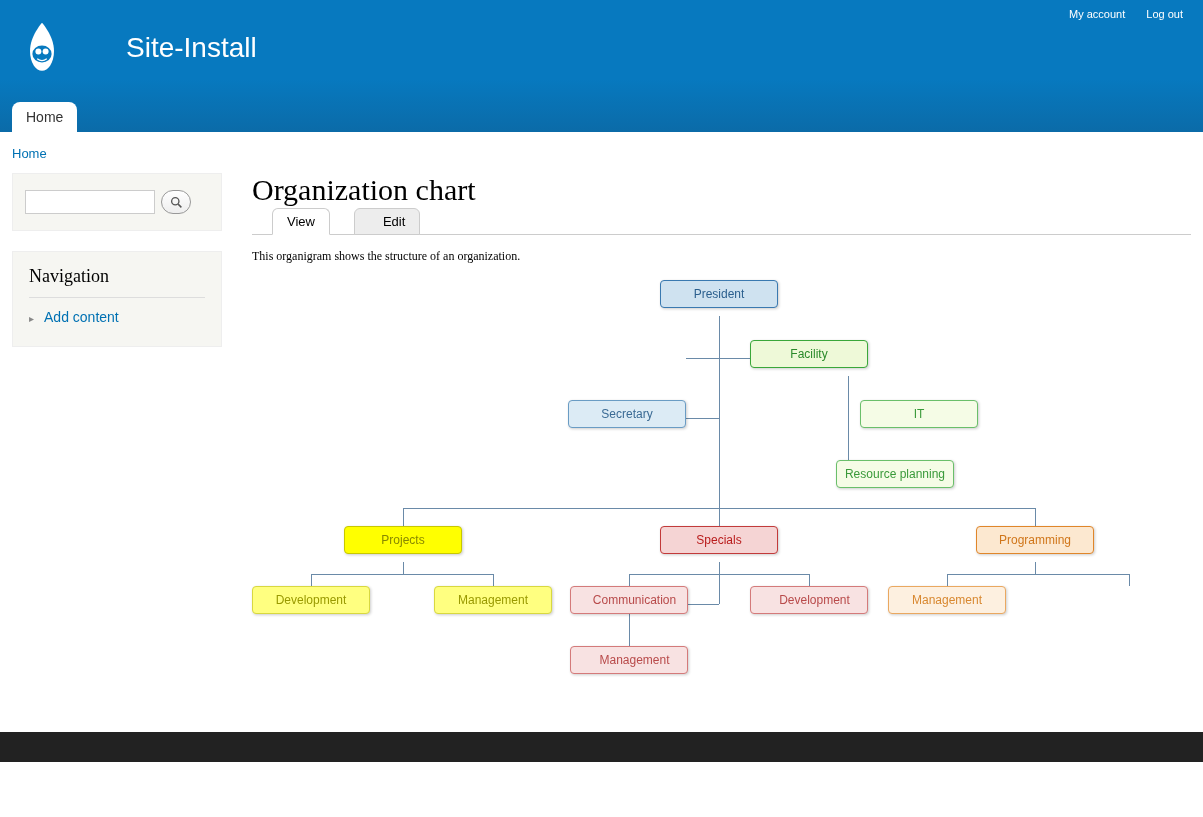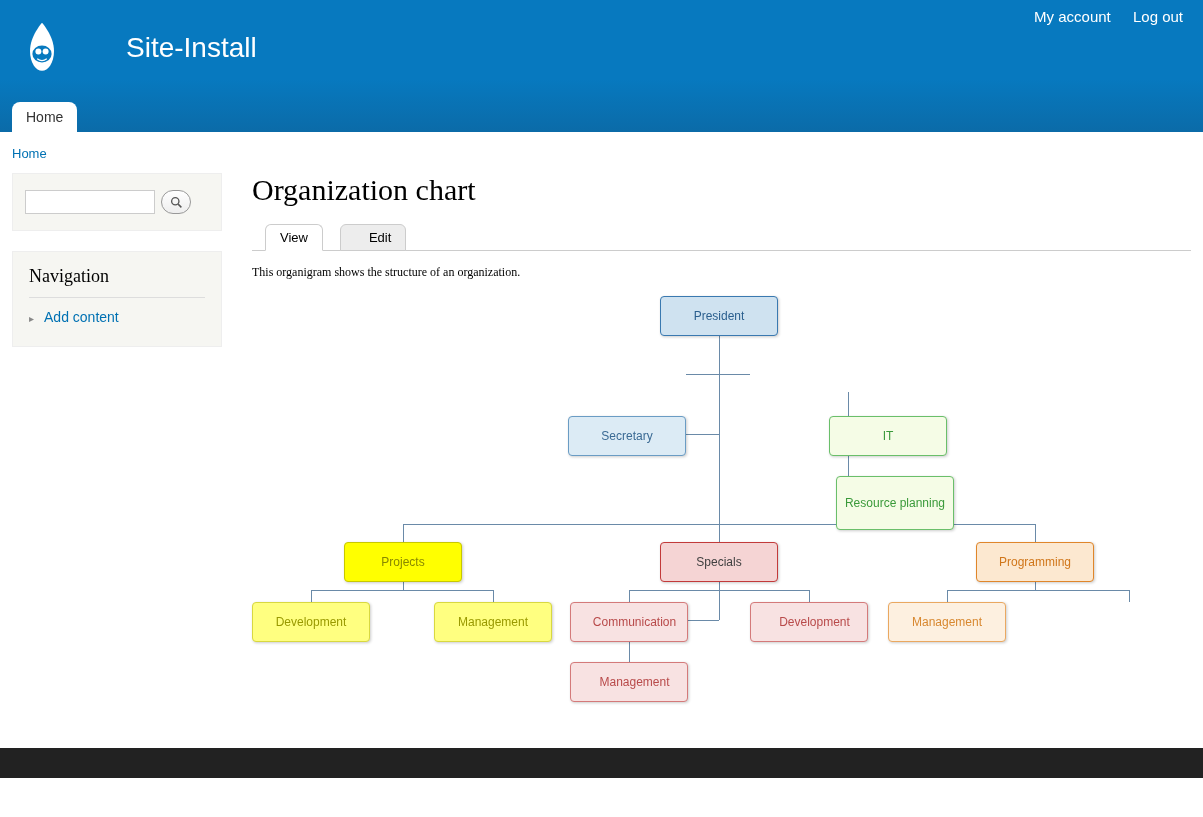--- a/index.html
+++ b/index.html
@@ -1,52 +1,52 @@
 <!DOCTYPE html>
 <html><head>
 <meta charset="utf-8">
 <style>
 * { box-sizing: border-box; margin: 0; padding: 0; }
 body { font-family: Georgia, 'Times New Roman', serif; background: #fff; }
 .header { background: linear-gradient(to bottom, #0779bf 0%, #0779bf 60%, #0b6ba8 100%); height: 132px; position: relative; }
-.user-links { position: absolute; top: 8px; right: 20px; font-family: Arial, sans-serif; font-size: 15px; }
+.user-links { position: absolute; top: 8px; right: 20px; font-family: Arial, sans-serif; font-size: 11px; }
 .user-links a { color: #fff; text-decoration: none; margin-left: 18px; }
 .logo-area { display: flex; align-items: center; padding: 18px 0 0 12px; gap: 32px; }
 .logo { width: 60px; height: 60px; }
 .site-title { color: #fff; font-family: Arial, sans-serif; font-size: 28px; font-weight: normal; margin-left: 22px; }
 .main-tabs { position: absolute; bottom: 0; left: 12px; }
 .main-tab { display: inline-block; background: #fff; padding: 7px 14px; border-radius: 8px 8px 0 0; font-family: Arial, sans-serif; font-size: 14px; color: #333; text-decoration: none; }
 .breadcrumb { padding: 14px 0 0 12px; font-family: Arial, sans-serif; font-size: 13px; }
 .breadcrumb a { color: #0071b3; text-decoration: none; }
 .content-wrap { display: flex; padding: 12px; gap: 30px; }
 .sidebar { width: 210px; flex-shrink: 0; }
 .search-block { background: #f6f6f2; border: 1px solid #eee; padding: 16px 12px; margin-bottom: 20px; display: flex; gap: 6px; }
 .search-input { width: 130px; height: 24px; border: 1px solid #ccc; padding: 2px 4px; font-size: 12px; }
 .search-btn { width: 30px; height: 24px; border: 1px solid #999; border-radius: 12px; background: linear-gradient(#fff,#eee); cursor: pointer; display:flex; align-items:center; justify-content:center; }
 .nav-block { background: #f6f6f2; border: 1px solid #eee; padding: 14px 16px 20px; }
 .nav-title { font-family: Georgia, serif; font-size: 18px; font-weight: normal; border-bottom: 1px solid #ddd; padding-bottom: 10px; margin-bottom: 10px; }
 .nav-link { font-family: Arial, sans-serif; font-size: 14px; color: #0071b3; text-decoration: none; }
 .nav-item::before { content: '▸'; color: #888; font-size: 10px; margin-right: 6px; }
 .main { flex: 1; }
-.page-title { font-family: Georgia, serif; font-size: 30px; font-weight: normal; margin-bottom: 16px; }
+.page-title { font-family: Georgia, serif; font-size: 30px; font-weight: normal; }
 .page-tabs { border-bottom: 1px solid #ccc; margin-bottom: 14px; }
-.ptab { display: inline-block; padding: 5px 14px; font-family: Arial, sans-serif; font-size: 13px; border: 1px solid #ccc; border-radius: 6px 6px 0 0; position: relative; bottom: -1px; margin-left: 13px; cursor: pointer; }
+.ptab { display: inline-block; padding: 5px 14px; font-family: Arial, sans-serif; font-size: 13px; border: 1px solid #ccc; border-radius: 6px 6px 0 0; position: relative; bottom: -1px; margin-left: 20px; cursor: pointer; }
 .ptab.active { background: #fff; border-bottom: 1px solid #fff; }
 .ptab.inactive { background: #ededed; padding-left: 28px; }
 .desc { font-family: Georgia, serif; font-size: 12px; margin-bottom: 16px; }
 .chart-area { position: relative; height: 420px; }
-.node { position: absolute; width: 118px; height: 40px; border-radius: 4px; display: flex; align-items: center; justify-content: center; font-family: Arial, sans-serif; font-size: 12px; text-align: center; box-shadow: 1px 1px 3px rgba(0,0,0,0.2); }
-.node.tall { height: 54px; }
+.node { position: absolute; width: 118px; height: 28px; border-radius: 4px; display: flex; align-items: center; justify-content: center; font-family: Arial, sans-serif; font-size: 12px; text-align: center; box-shadow: 1px 1px 3px rgba(0,0,0,0.2); }
+.node.tall { height: 28px; }
 .blue1 { background: #cfe2f0; border: 1px solid #3a79b0; color: #2b5f8e; }
 .blue2 { background: #dcebf5; border: 1px solid #6a9cc4; color: #3a6a94; }
 .green1 { background: #eef9d8; border: 1px solid #3aa73a; color: #2a8a2a; }
 .green2 { background: #f5fce6; border: 1px solid #6abf6a; color: #3a9a3a; }
 .yellow1 { background: #ffff00; border: 1px solid #c8c800; color: #888800; }
 .yellow2 { background: #ffff80; border: 1px solid #d8d840; color: #999900; }
-.red1 { background: #f5d4d4; border: 1px solid #c23a3a; color: #404040; }
+.red1 { background: #f5d4d4; border: 1px solid #c23a3a; color: #b91c1c; }
 .red2 { background: #f8e2e2; border: 1px solid #d47a7a; color: #b84a4a; padding-left: 11px; }
 .orange1 { background: #fce8d0; border: 1px solid #e0862a; color: #d0761a; }
 .orange2 { background: #fdf0e0; border: 1px solid #eaa860; color: #d88830; }
 .line { position: absolute; background: #6a8aa8; }
 .hline { height: 1px; }
 .vline { width: 1px; }
 .footer { background: #222; height: 30px; margin-top: 20px; }
 </style>
 </head>
 <body>
@@ -138,22 +138,23 @@
         <div class="line vline" style="left: 877px; top: 294px; width: 1px; height: 12px;"></div>
         <div class="line vline" style="left: 467px; top: 36px; width: 1px; height: 192px;"></div>
         <div class="line hline" style="left: 151px; top: 228px; width: 632px; height: 1px;"></div>
         <div class="line vline" style="left: 151px; top: 228px; width: 1px; height: 18px;"></div>
         <div class="line vline" style="left: 467px; top: 228px; width: 1px; height: 18px;"></div>
         <div class="line vline" style="left: 783px; top: 228px; width: 1px; height: 18px;"></div>
         <div class="line hline" style="left: 434px; top: 78px; width: 33px; height: 1px;"></div>
         <div class="line hline" style="left: 434px; top: 138px; width: 33px; height: 1px;"></div>
         <div class="line hline" style="left: 467px; top: 78px; width: 31px; height: 1px;"></div>
         <div class="node blue1" style="left: 408px; top: 0px;">President</div>
+        <div class="node green1" style="left: 498px; top: 60px;">Facility</div>
         <div class="node blue2" style="left: 316px; top: 120px;">Secretary</div>
-        <div class="node green2" style="left: 577px; top: 120px;">IT</div>
+        <div class="node green2" style="left: 608px; top: 120px;">IT</div>
         <div class="node green2 tall" style="left: 584px; top: 180px;">Resource planning</div>
         <div class="node yellow1" style="left: 92px; top: 246px; text-align: center;">Projects</div>
         <div class="node red1" style="left: 408px; top: 246px;">Specials</div>
         <div class="node orange1" style="left: 724px; top: 246px;">Programming</div>
         <div class="node yellow2" style="left: 0px; top: 306px;">Development</div>
         <div class="node yellow2" style="left: 182px; top: 306px;">Management</div>
         <div class="node red2" style="left: 318px; top: 306px;">Communication</div>
         <div class="node red2" style="left: 498px; top: 306px;">Development</div>
         <div class="node orange2" style="left: 636px; top: 306px;">Management</div>
         <div class="node red2" style="left: 318px; top: 366px;">Management</div>

